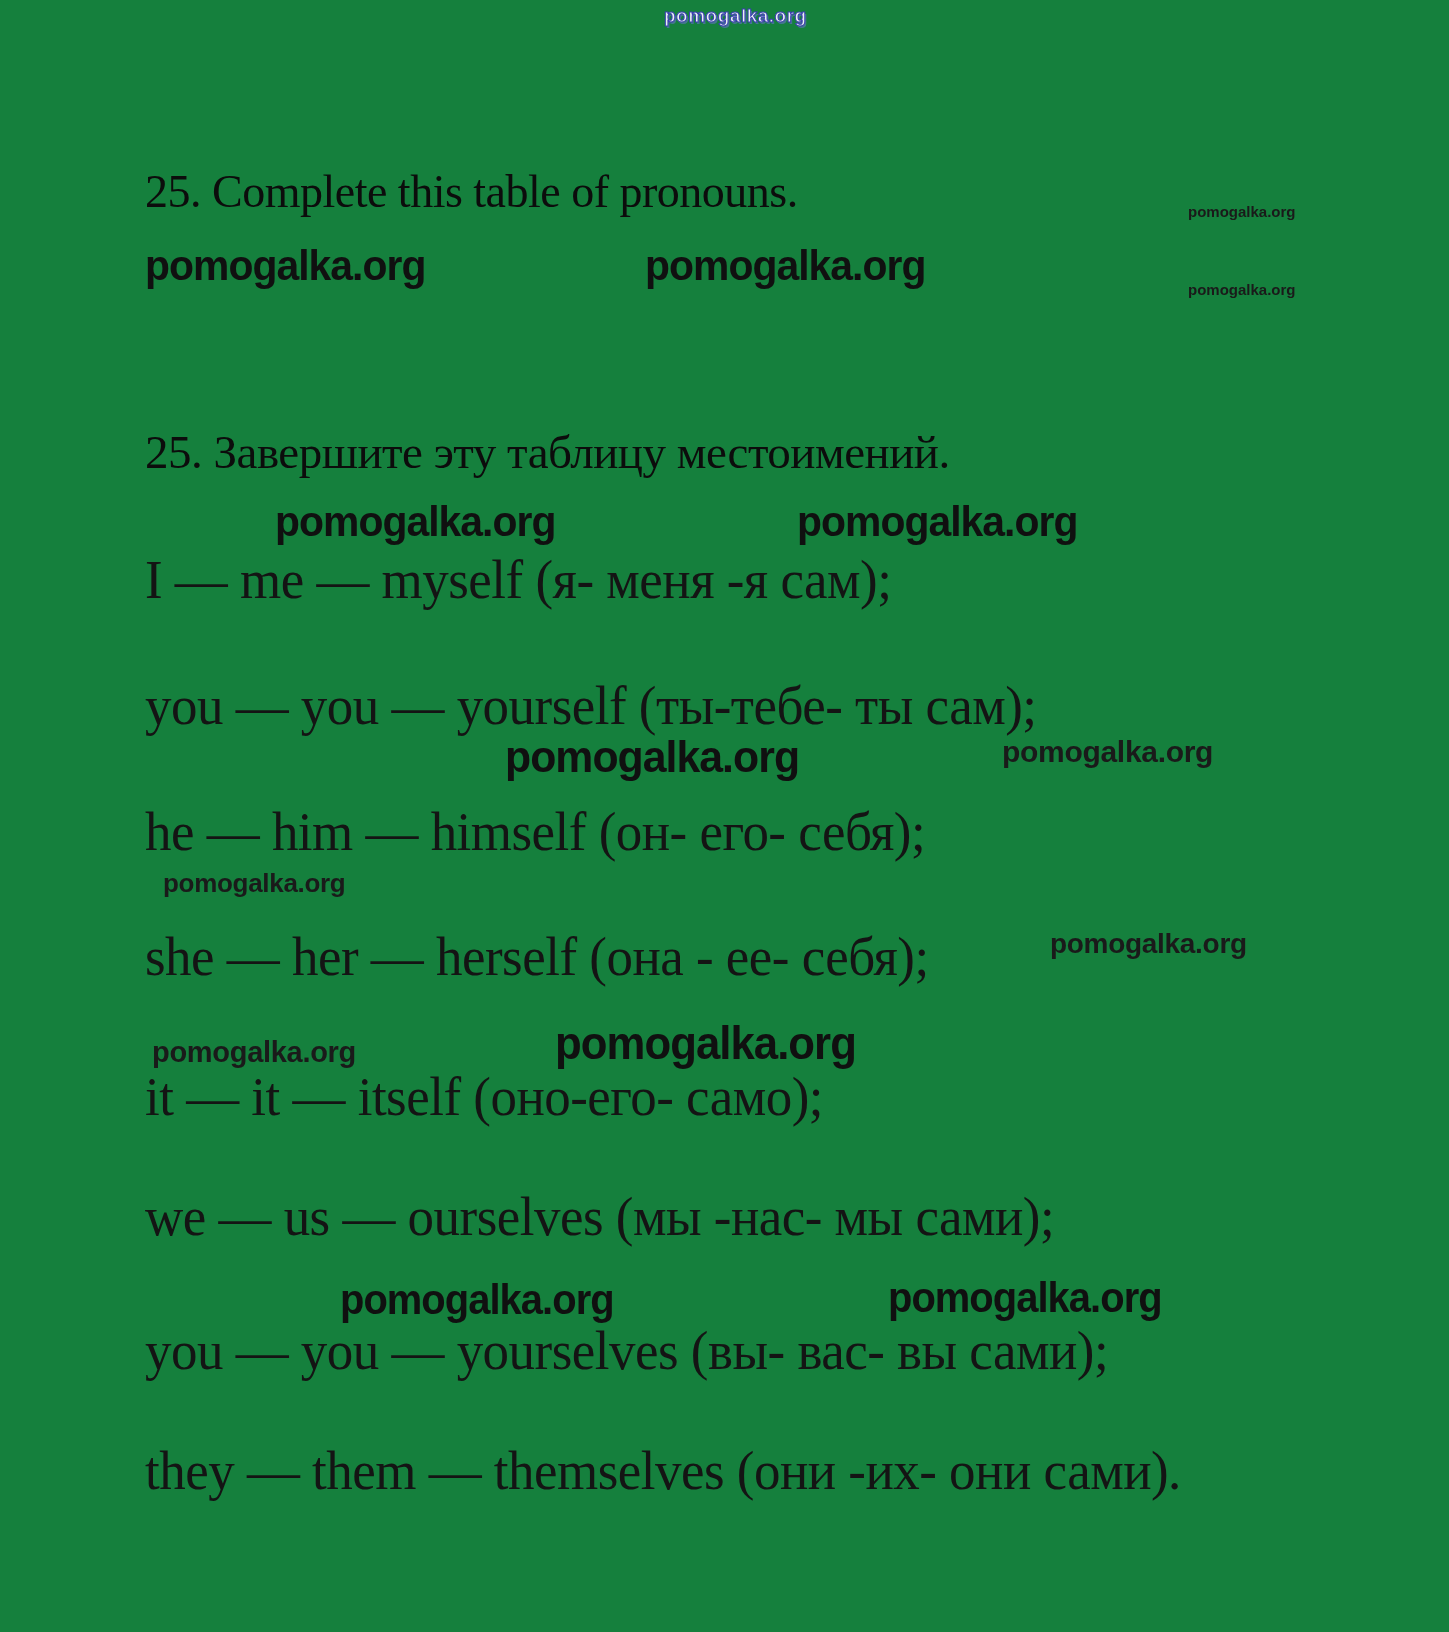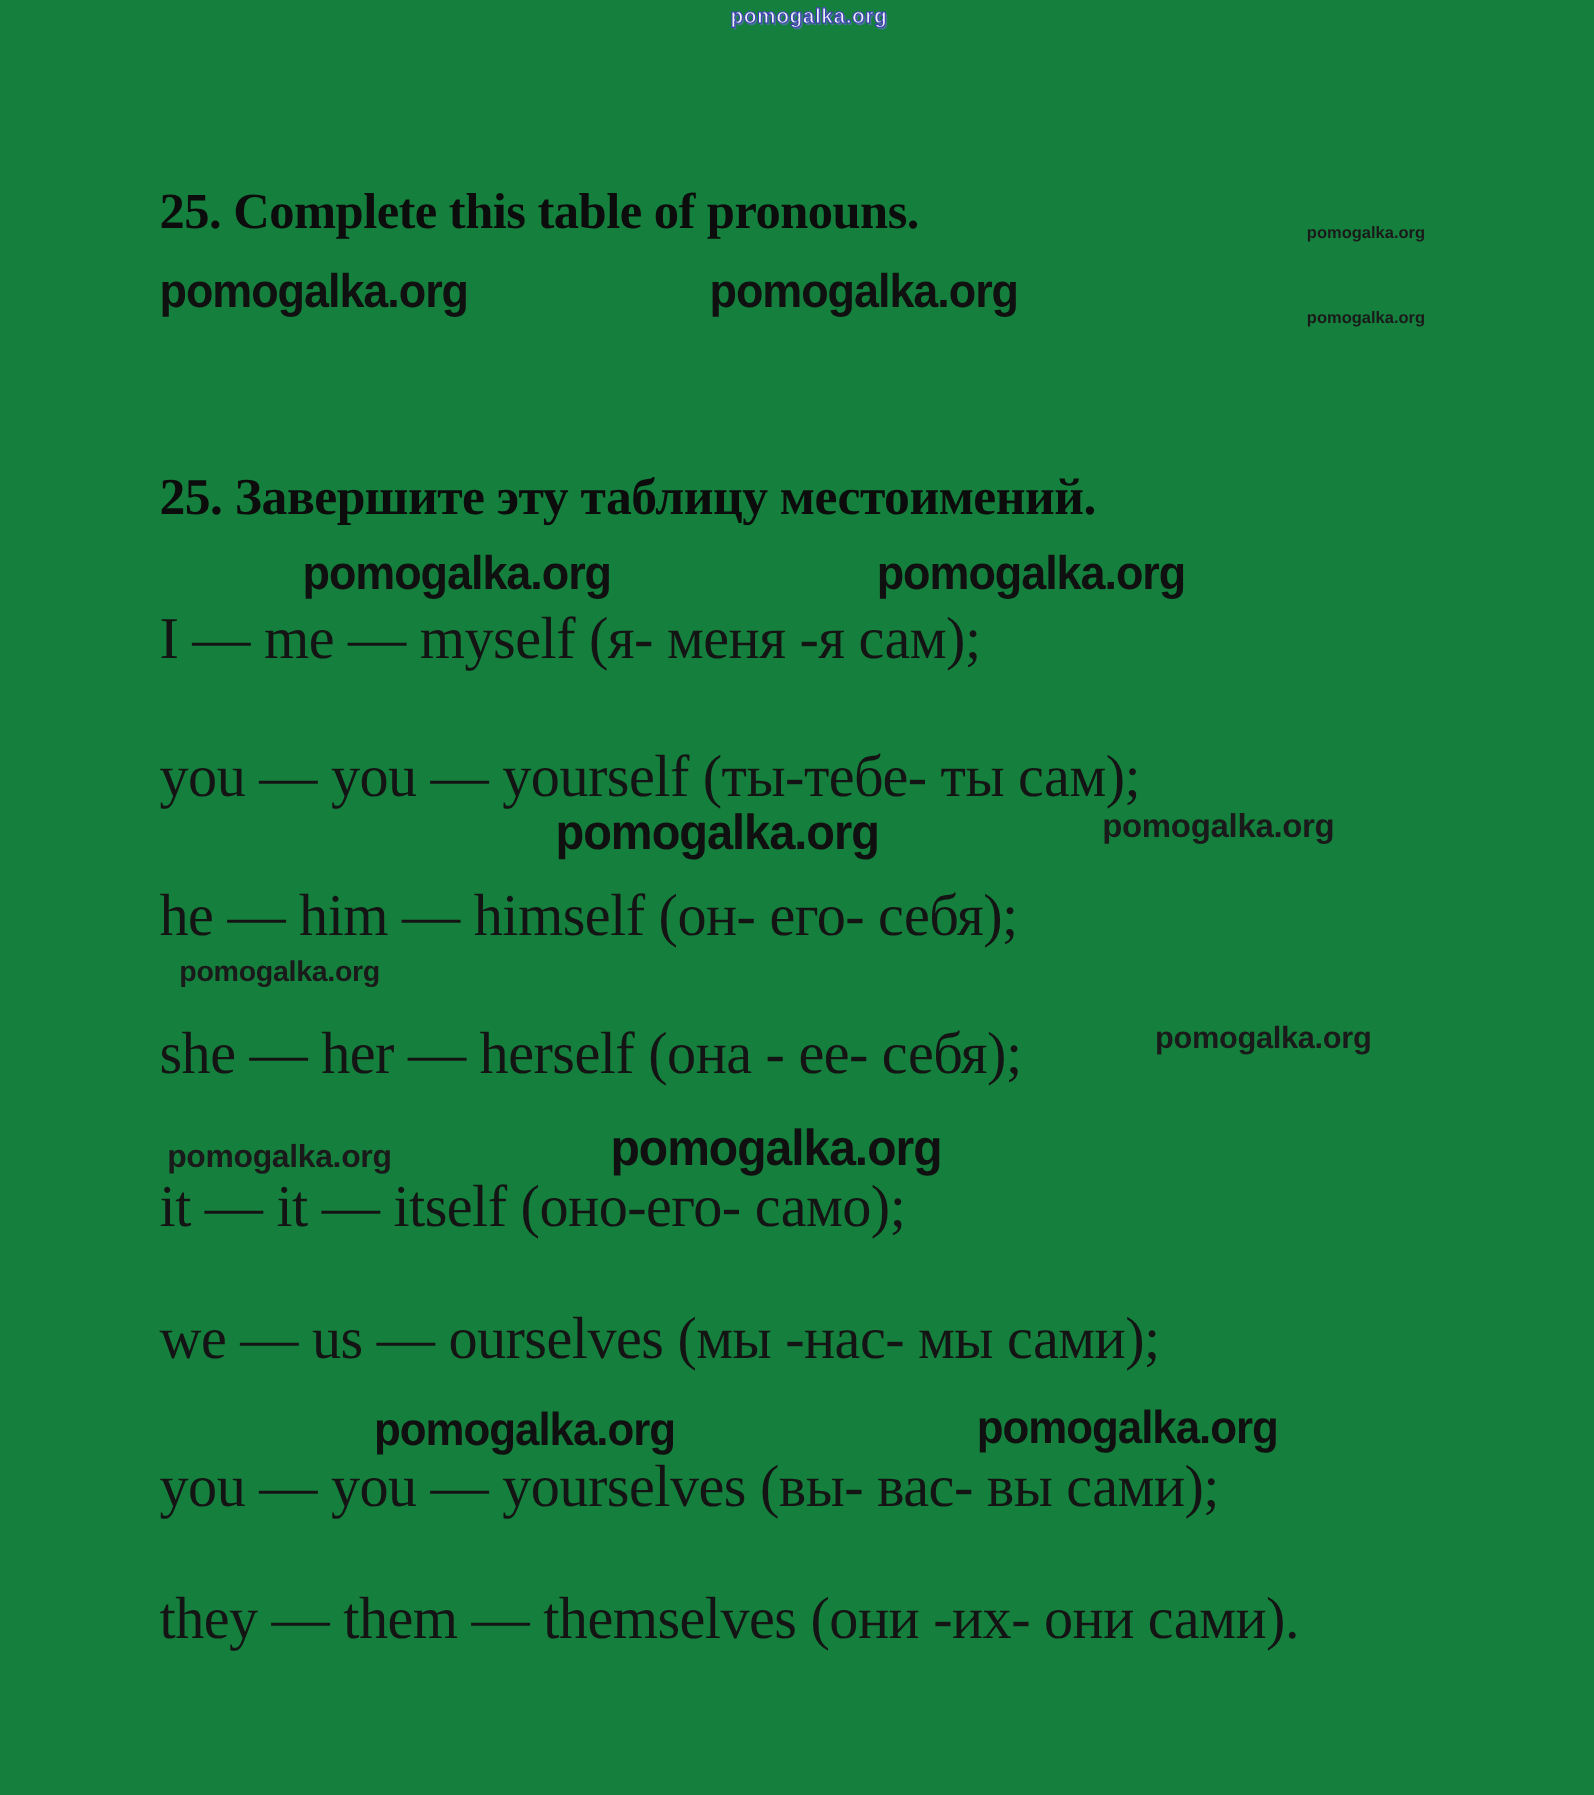--- a/index.html
+++ b/index.html
@@ -13,21 +13,21 @@
     height: 1632px;
     background: #15803d;
     overflow: hidden;
     font-family: "Liberation Serif", serif;
   }
   .abs { position: absolute; white-space: nowrap; }
 
   
   .heading {
     font-family: "Liberation Serif", serif;
-    font-weight: 700;
+    font-weight: 400;
     color: #0c0c0c;
     letter-spacing: -0.5px;
   }
 
   
   .pline {
     font-family: "Liberation Serif", serif;
     font-weight: 400;
     font-size: 54px;
     color: #141414;

